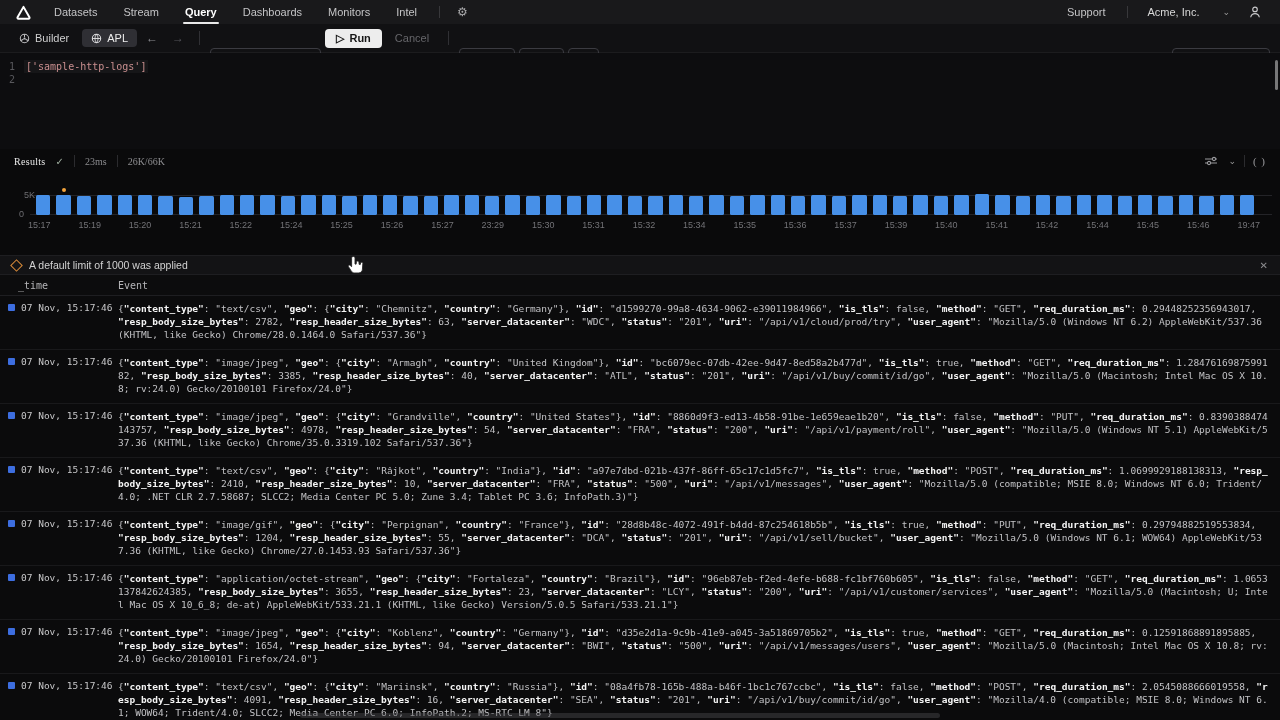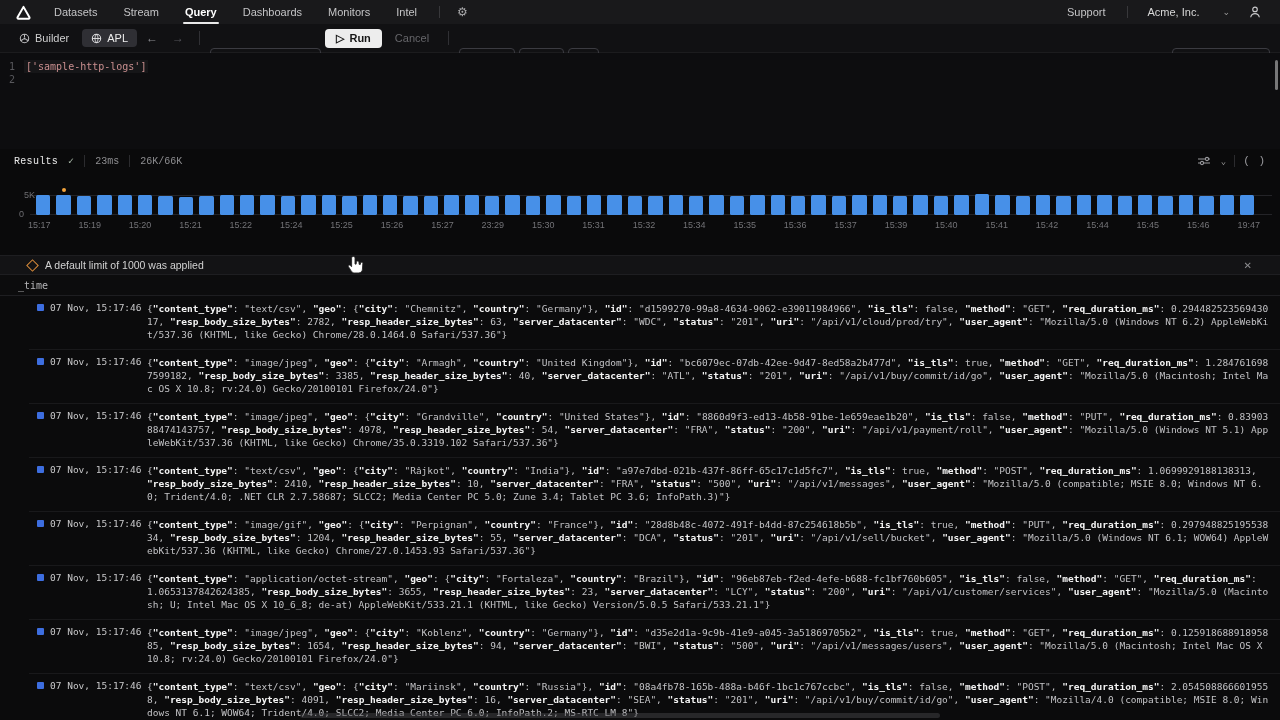--- a/index.html
+++ b/index.html
@@ -34,52 +34,52 @@
   
   .editor{height:89px;background:#0d0d0f;position:relative;font-family:"DejaVu Sans Mono",monospace;font-size:10px;padding-top:7px;}
   .ed-line{display:flex;height:13px;line-height:13px;}
   .ed-num{width:15px;text-align:right;color:#58585c;margin-right:9px;flex:none;}
   .ed-code{color:#c98f8f;background:rgba(255,255,255,0.04);padding:0 2px;}
   .ed-code:empty{background:none;}
   .ed-scroll{position:absolute;right:2px;top:7px;width:3px;height:30px;background:#cfcfcf;opacity:.55;border-radius:2px;}
 
   
   .results-bar{height:24px;background:#0a0a0b;display:flex;align-items:center;padding:0 14px;
-    font-family:Liberation Mono, monospace;font-size:10px;color:#8d8d90;gap:10px;}
+    font-family:Liberation Serif, serif;font-size:10px;color:#8d8d90;gap:10px;}
   .results-title{color:#eaeaea;letter-spacing:.3px;}
   .check{color:#9fae9f;font-size:10px;cursor:pointer;}
   .vsep{width:1px;height:12px;background:#2b2b2e;flex:none;}
   .rb-right{margin-left:auto;display:flex;align-items:center;gap:8px;color:#9a9a9e;}
   .braces{font-size:11px;letter-spacing:1px;cursor:pointer;}
 
   
   .chart{position:relative;height:58px;background:#0a0a0b;}
   .gridline{position:absolute;left:30px;right:8px;height:1px;background:#242428;}
   .ylab{position:absolute;font-size:9px;color:#6e6e72;text-align:right;width:22px;}
   .bars{position:absolute;left:36px;right:26px;bottom:16px;top:0;display:flex;align-items:flex-end;gap:6px;}
   .bar{flex:1 1 auto;border-radius:1.5px;position:relative;min-width:3px;}
   .dot{position:absolute;top:-7px;left:50%;margin-left:-2px;width:4px;height:4px;border-radius:50%;background:#f2a33c;}
   .x-axis{position:absolute;left:28px;right:20px;bottom:1px;display:flex;justify-content:space-between;font-size:9px;color:#737377;}
   .x-axis span{white-space:nowrap;}
 
   .gap-band{height:24px;background:#0a0a0b;}
 
   
   .notice{height:18px;background:#131315;border-top:1px solid #1e1e21;border-bottom:1px solid #1e1e21;
-    display:flex;align-items:center;padding:0 26px;font-size:10.5px;color:#d2d2d2;gap:8px;}
+    display:flex;align-items:center;padding:0 10px;font-size:10.5px;color:#d2d2d2;gap:8px;}
   .diamond{width:7px;height:7px;border:1.2px solid #d98b3a;transform:rotate(45deg);flex:none;margin-left:2px;}
   .notice-close{margin-left:auto;color:#8d8d90;font-size:10px;cursor:pointer;padding:0 2px;}
 
   
   .thead{height:20px;display:flex;align-items:center;background:#0c0c0d;border-bottom:1px solid #1e1e21;
     font-family:"DejaVu Sans Mono",monospace;font-size:10px;color:#b5b5b8;}
   .th-time{width:118px;padding-left:18px;box-sizing:border-box;flex:none;}
   .th-event{flex:1;}
   .tbody{background:#0b0b0c;}
-  .trow{display:flex;height:54px;box-sizing:border-box;border-bottom:1px solid #19191b;padding-top:6px;cursor:pointer;margin-left:29px;}
+  .trow{display:flex;height:54px;box-sizing:border-box;border-bottom:1px solid #19191b;padding-top:6px;cursor:pointer;}
   .tcell-time{width:118px;flex:none;padding-left:8px;box-sizing:border-box;display:flex;gap:6px;align-items:flex-start;
     font-family:"DejaVu Sans Mono",monospace;font-size:9.5px;color:#c8c8ca;}
   .bullet{width:7px;height:7px;border-radius:1px;margin-top:2px;flex:none;}
   .tcell-event{flex:1;font-family:"DejaVu Sans Mono",monospace;font-size:9.5px;line-height:13px;color:#c3c3c6;
     padding-right:8px;overflow:hidden;word-break:break-all;}
   .tcell-event b{color:#f4f4f4;font-weight:700;}
 
   .hscroll{position:absolute;bottom:2px;left:300px;width:640px;height:5px;background:#4a4a4e;opacity:.45;border-radius:3px;}
   .cursor{position:absolute;left:344px;top:254px;width:22px;height:24px;z-index:50;pointer-events:none;}
 </style>
@@ -293,20 +293,21 @@
   <div class="gap-band"></div>
 
   <div class="notice">
     <span class="diamond"></span>
     <span>A default limit of 1000 was applied</span>
     <span class="notice-close">✕</span>
   </div>
 
   <div class="thead">
     <div class="th-time">_time</div>
+    <div class="th-event">Event</div>
   </div>
   <div class="tbody">
       <div class="trow">
         <div class="tcell-time">
           <span class="bullet" style="background:#3d6ee0"></span>
           <span>07 Nov, 15:17:46</span>
         </div>
         <div class="tcell-event">{<b>"content_type"</b>: "text/csv", <b>"geo"</b>: {<b>"city"</b>: "Chemnitz", <b>"country"</b>: "Germany"}, <b>"id"</b>: "d1599270-99a8-4634-9062-e39011984966", <b>"is_tls"</b>: false, <b>"method"</b>: "GET", <b>"req_duration_ms"</b>: 0.29448252356943017, <b>"resp_body_size_bytes"</b>: 2782, <b>"resp_header_size_bytes"</b>: 63, <b>"server_datacenter"</b>: "WDC", <b>"status"</b>: "201", <b>"uri"</b>: "/api/v1/cloud/prod/try", <b>"user_agent"</b>: "Mozilla/5.0 (Windows NT 6.2) AppleWebKit/537.36 (KHTML, like Gecko) Chrome/28.0.1464.0 Safari/537.36"}</div>
       </div>
       <div class="trow">

